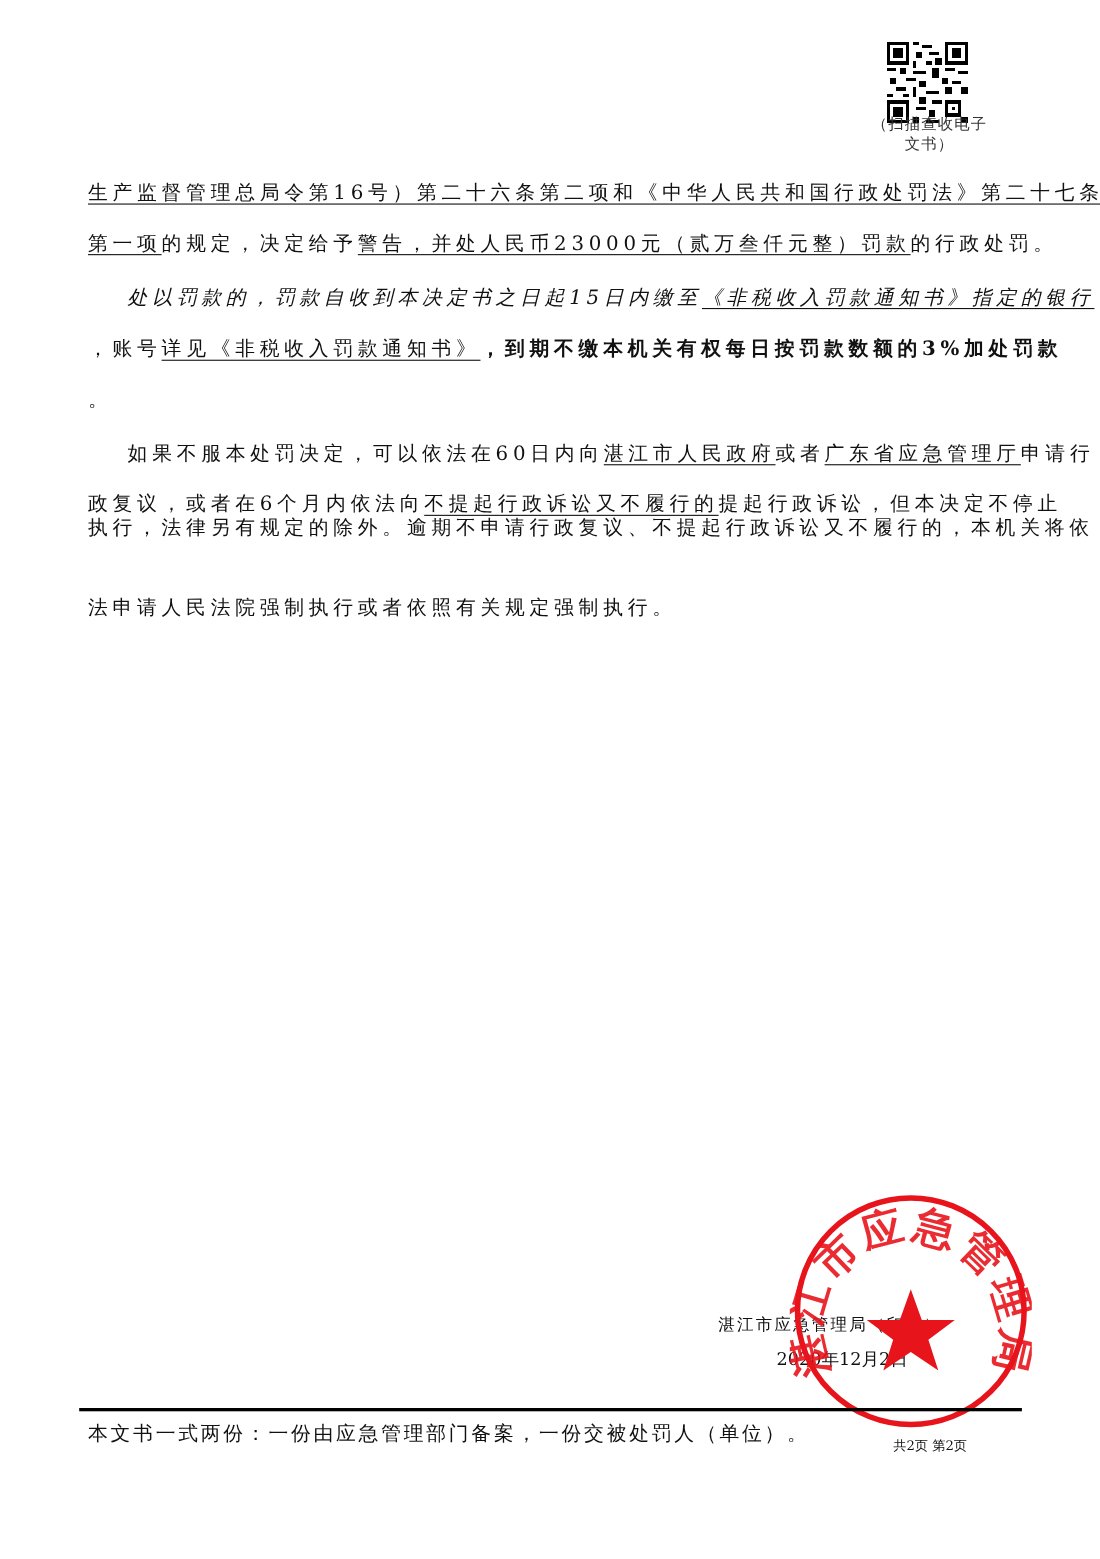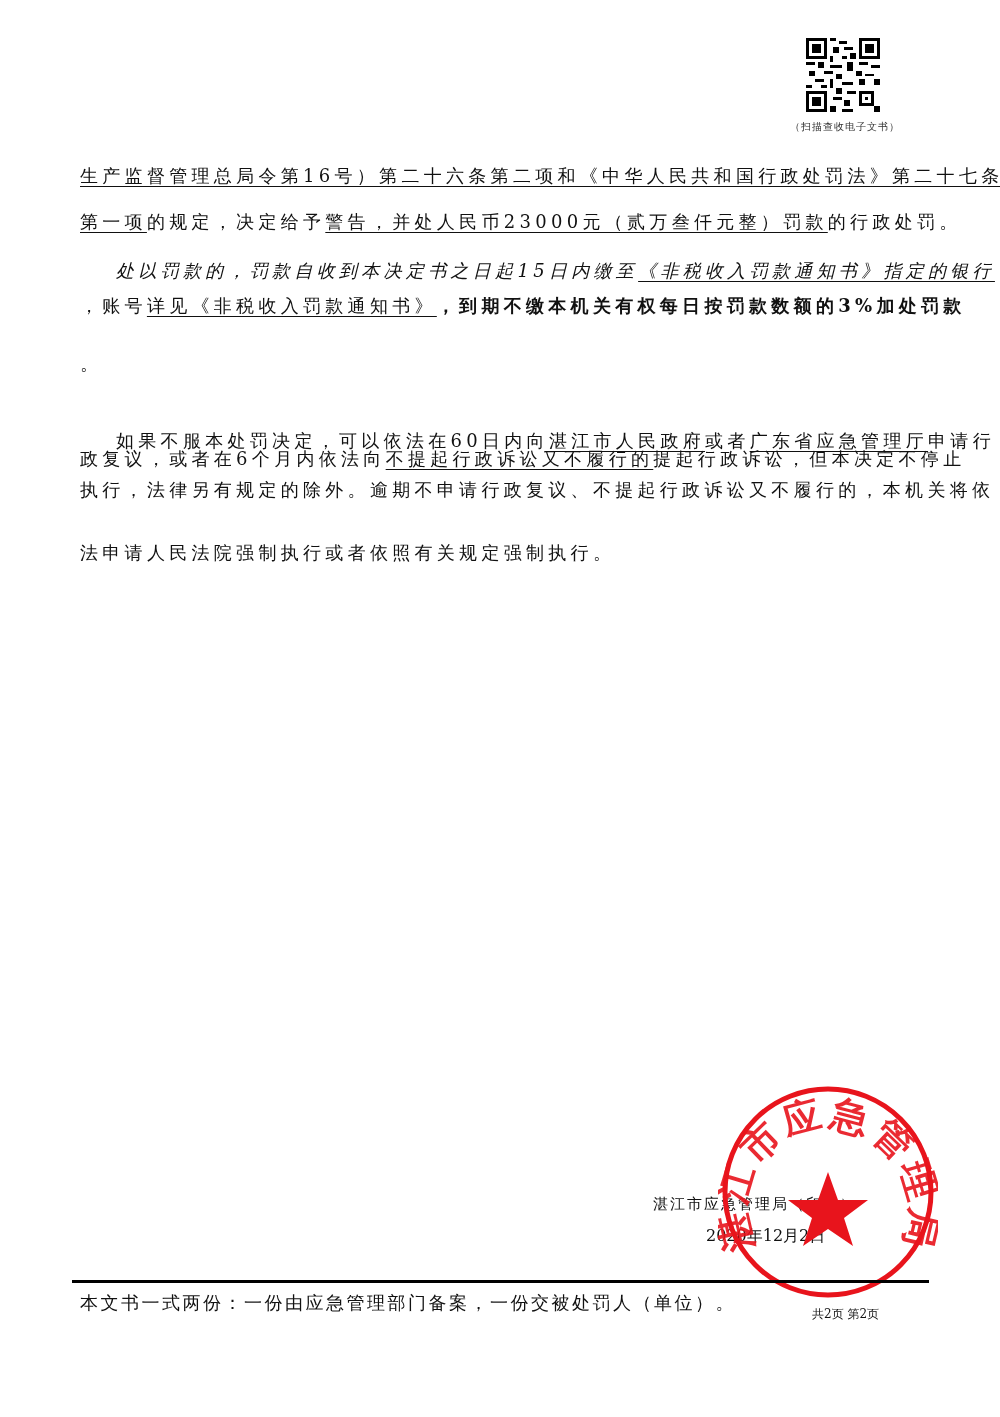--- a/index.html
+++ b/index.html
@@ -1,20 +1,20 @@
 <!DOCTYPE html>
 <html><head>
 <meta charset="utf-8">
 <style>
   html, body { margin: 0; padding: 0; background: #ffffff; }
   body { width: 1000px; height: 1417px; position: relative; overflow: hidden;
          font-family: "DejaVu Serif", "Liberation Serif", serif; color: #111; }
   .qr { position: absolute; left: 806px; top: 38px; width: 74px; height: 74px; }
-  .qr-caption { position: absolute; left: 790px; top: 120px; width: 110px; text-align: center;
-                font-size: 10px; color: #333; letter-spacing: 1px; }
+  .qr-caption { position: absolute; left: 790px; top: 104px; width: 110px; text-align: center;
+                font-size: 14px; color: #333; letter-spacing: 1px; }
   .line { position: absolute; left: 80px; font-size: 18px; letter-spacing: 4.3px; white-space: nowrap; line-height: 24px; }
   .u { text-decoration: underline; text-underline-offset: 4px; }
   .b { font-weight: bold; }
   .sig { position: absolute; font-size: 15px; letter-spacing: 2px; white-space: nowrap; }
   .rule { position: absolute; left: 72px; top: 1280px; width: 857px; height: 3px; background: #000; }
   .footer-note { position: absolute; left: 80px; top: 1291px; font-size: 18px; letter-spacing: 2.5px; white-space: nowrap; }
   .page-num { position: absolute; left: 812px; top: 1306px; font-size: 12px; white-space: nowrap; }
   .stamp { position: absolute; left: 718px; top: 1082px; width: 220px; height: 220px; pointer-events: none; }
 </style>
 </head>
@@ -68,26 +68,26 @@
       <rect x="12" y="24" width="4" height="1"></rect>
       <rect x="23" y="23" width="2" height="2"></rect>
   </g>
 </svg>
 <div class="qr-caption">（扫描查收电子文书）</div>
 
 <div class="line u" style="top:164px;">生产监督管理总局令第16号）第二十六条第二项和《中华人民共和国行政处罚法》第二十七条</div>
 <div class="line" style="top:210px;"><span class="u">第一项</span><span>的规定，决定给予</span><span class="u">警告，并处人民币23000元（贰万叁仟元整）罚款</span><span>的行政处罚。</span></div>
 
 <div class="line" style="top:259px; left:116px;font-style:italic;"><span>处以罚款的，罚款自收到本决定书之日起15日内缴至</span><span class="u">《非税收入罚款通知书》指定的银行</span></div>
-<div class="line" style="top:294px;"><span>，账号</span><span class="u">详见《非税收入罚款通知书》</span><span class="b">，到期不缴本机关有权每日按罚款数额的3%加处罚款</span></div>
+<div class="line" style="top:306px;"><span>，账号</span><span class="u">详见《非税收入罚款通知书》</span><span class="b">，到期不缴本机关有权每日按罚款数额的3%加处罚款</span></div>
 <div class="line" style="top:352px;">。</div>
 
-<div class="line" style="top:401px; left:116px;margin-top:28px;"><span>如果不服本处罚决定，可以依法在60日内向</span><span class="u">湛江市人民政府</span><span>或者</span><span class="u">广东省应急管理厅</span><span>申请行</span></div>
+<div class="line" style="top:401px; left:116px;"><span>如果不服本处罚决定，可以依法在60日内向</span><span class="u">湛江市人民政府</span><span>或者</span><span class="u">广东省应急管理厅</span><span>申请行</span></div>
 <div class="line" style="top:447px;"><span>政复议，或者在6个月内依法向</span><span class="u">不提起行政诉讼又不履行的</span><span>提起行政诉讼，但本决定不停止</span></div>
-<div class="line" style="top:478px;">执行，法律另有规定的除外。逾期不申请行政复议、不提起行政诉讼又不履行的，本机关将依</div>
+<div class="line" style="top:468px;">执行，法律另有规定的除外。逾期不申请行政复议、不提起行政诉讼又不履行的，本机关将依</div>
 <div class="line" style="top:541px;">法申请人民法院强制执行或者依照有关规定强制执行。</div>
 
 <div class="sig" style="left:653px; top:1195px;">湛江市应急管理局（印章）</div>
 <div class="sig" style="left:706px; top:1226px; letter-spacing:0; font-size:16px;">2020年12月2日</div>
 
 <svg class="stamp" viewBox="0 0 220 220">
   <defs>
     <path id="arc" d="M 40 170 A 82 82 0 1 1 180 170"></path>
   </defs>
   <circle cx="110" cy="110" r="103" fill="none" stroke="#e8141c" stroke-width="5"></circle>

